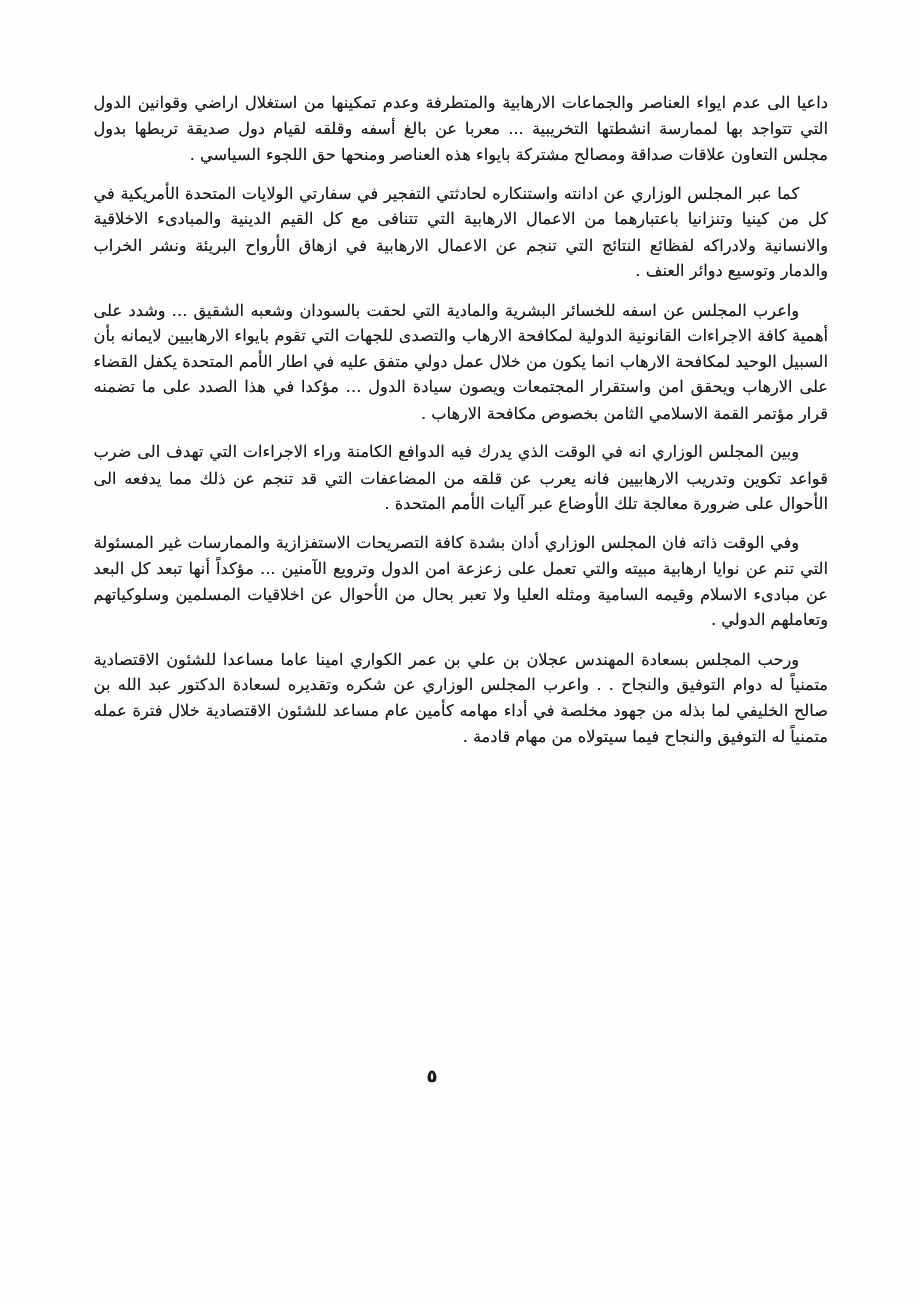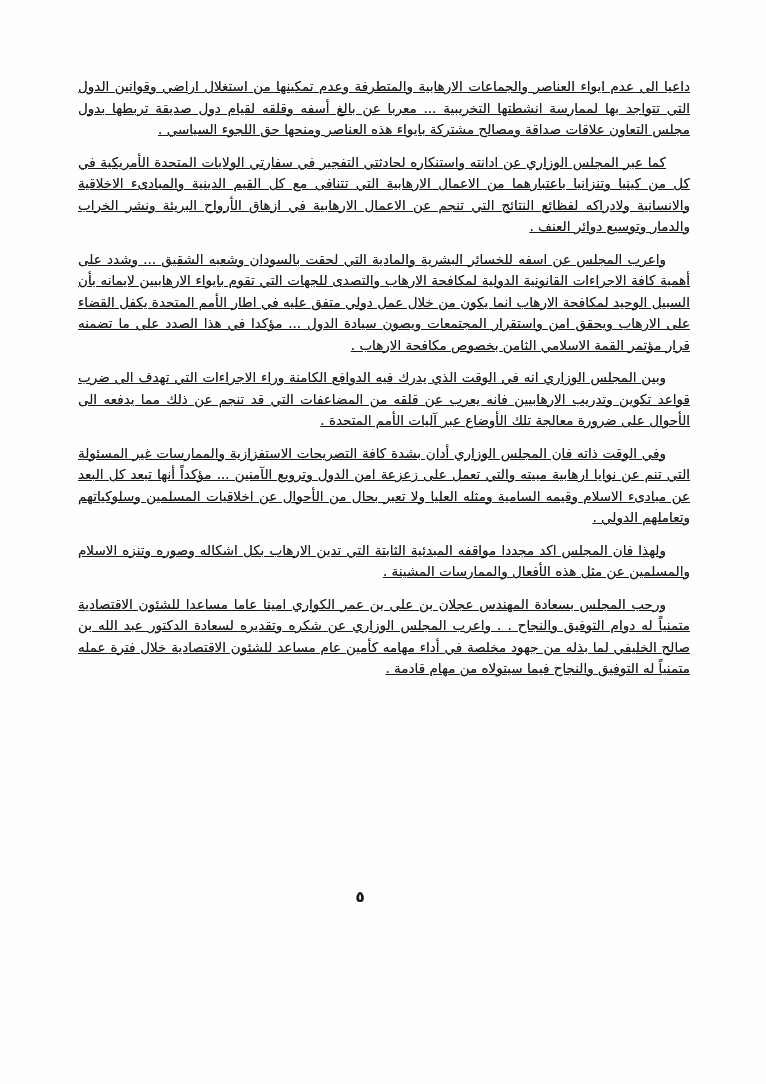--- a/index.html
+++ b/index.html
@@ -26,21 +26,20 @@
     color: #1b1b1b;
     font-size: 13.5px;
     line-height: 21.5px;
     letter-spacing: 0.1px;
     
     text-shadow: 0 0 0.4px rgba(0,0,0,0.55);
   }
   .para {
     margin: 0 0 11px 0;
     text-indent: 24px; 
-    text-decoration: underline;
   }
   .para.no-indent {
     text-indent: 0;
   }
   .page-number {
     position: absolute;
     top: 888px;
     left: 348px;
     width: 24px;
     text-align: center;
@@ -54,17 +53,16 @@
 </head>
 <body>
 
 <div class="page">
   <div class="text-block">
     <p class="para no-indent">داعيا الى عدم ايواء العناصر والجماعات الارهابية والمتطرفة وعدم تمكينها من استغلال اراضي وقوانين الدول التي تتواجد بها لممارسة انشطتها التخريبية ... معربا عن بالغ أسفه وقلقه لقيام دول صديقة تربطها بدول مجلس التعاون علاقات صداقة ومصالح مشتركة بايواء هذه العناصر ومنحها حق اللجوء السياسي .</p>
     <p class="para">كما عبر المجلس الوزاري عن ادانته واستنكاره لحادثتي التفجير في سفارتي الولايات المتحدة الأمريكية في كل من كينيا وتنزانيا باعتبارهما من الاعمال الارهابية التي تتنافى مع كل القيم الدينية والمبادىء الاخلاقية والانسانية ولادراكه لفظائع النتائج التي تنجم عن الاعمال الارهابية في ازهاق الأرواح البريئة ونشر الخراب والدمار وتوسيع دوائر العنف .</p>
     <p class="para">واعرب المجلس عن اسفه للخسائر البشرية والمادية التي لحقت بالسودان وشعبه الشقيق ... وشدد على أهمية كافة الاجراءات القانونية الدولية لمكافحة الارهاب والتصدى للجهات التي تقوم بايواء الارهابيين لايمانه بأن السبيل الوحيد لمكافحة الارهاب انما يكون من خلال عمل دولي متفق عليه في اطار الأمم المتحدة يكفل القضاء على الارهاب ويحقق امن واستقرار المجتمعات ويصون سيادة الدول ... مؤكدا في هذا الصدد على ما تضمنه قرار مؤتمر القمة الاسلامي الثامن بخصوص مكافحة الارهاب .</p>
     <p class="para">وبين المجلس الوزاري انه في الوقت الذي يدرك فيه الدوافع الكامنة وراء الاجراءات التي تهدف الى ضرب قواعد تكوين وتدريب الارهابيين فانه يعرب عن قلقه من المضاعفات التي قد تنجم عن ذلك مما يدفعه الى الأحوال على ضرورة معالجة تلك الأوضاع عبر آليات الأمم المتحدة .</p>
     <p class="para">وفي الوقت ذاته فان المجلس الوزاري أدان بشدة كافة التصريحات الاستفزازية والممارسات غير المسئولة التي تنم عن نوايا ارهابية مبيته والتي تعمل على زعزعة امن الدول وترويع الآمنين ... مؤكداً أنها تبعد كل البعد عن مبادىء الاسلام وقيمه السامية ومثله العليا ولا تعبر بحال من الأحوال عن اخلاقيات المسلمين وسلوكياتهم وتعاملهم الدولي .</p>
-    <p class="para">ولهذا فان المجلس اكد مجددا مواقفه المبدئية الثابتة التي تدين الارهاب بكل اشكاله وصوره وتنزه الاسلام والمسلمين عن مثل هذه الأفعال والممارسات المشينة .</p>
     <p class="para">ورحب المجلس بسعادة المهندس عجلان بن علي بن عمر الكواري امينا عاما مساعدا للشئون الاقتصادية متمنياً له دوام التوفيق والنجاح . . واعرب المجلس الوزاري عن شكره وتقديره لسعادة الدكتور عبد الله بن صالح الخليفي لما بذله من جهود مخلصة في أداء مهامه كأمين عام مساعد للشئون الاقتصادية خلال فترة عمله متمنياً له التوفيق والنجاح فيما سيتولاه من مهام قادمة .</p>
   </div>
   <div class="page-number">٥</div>
 </div>
 
 </body></html>

